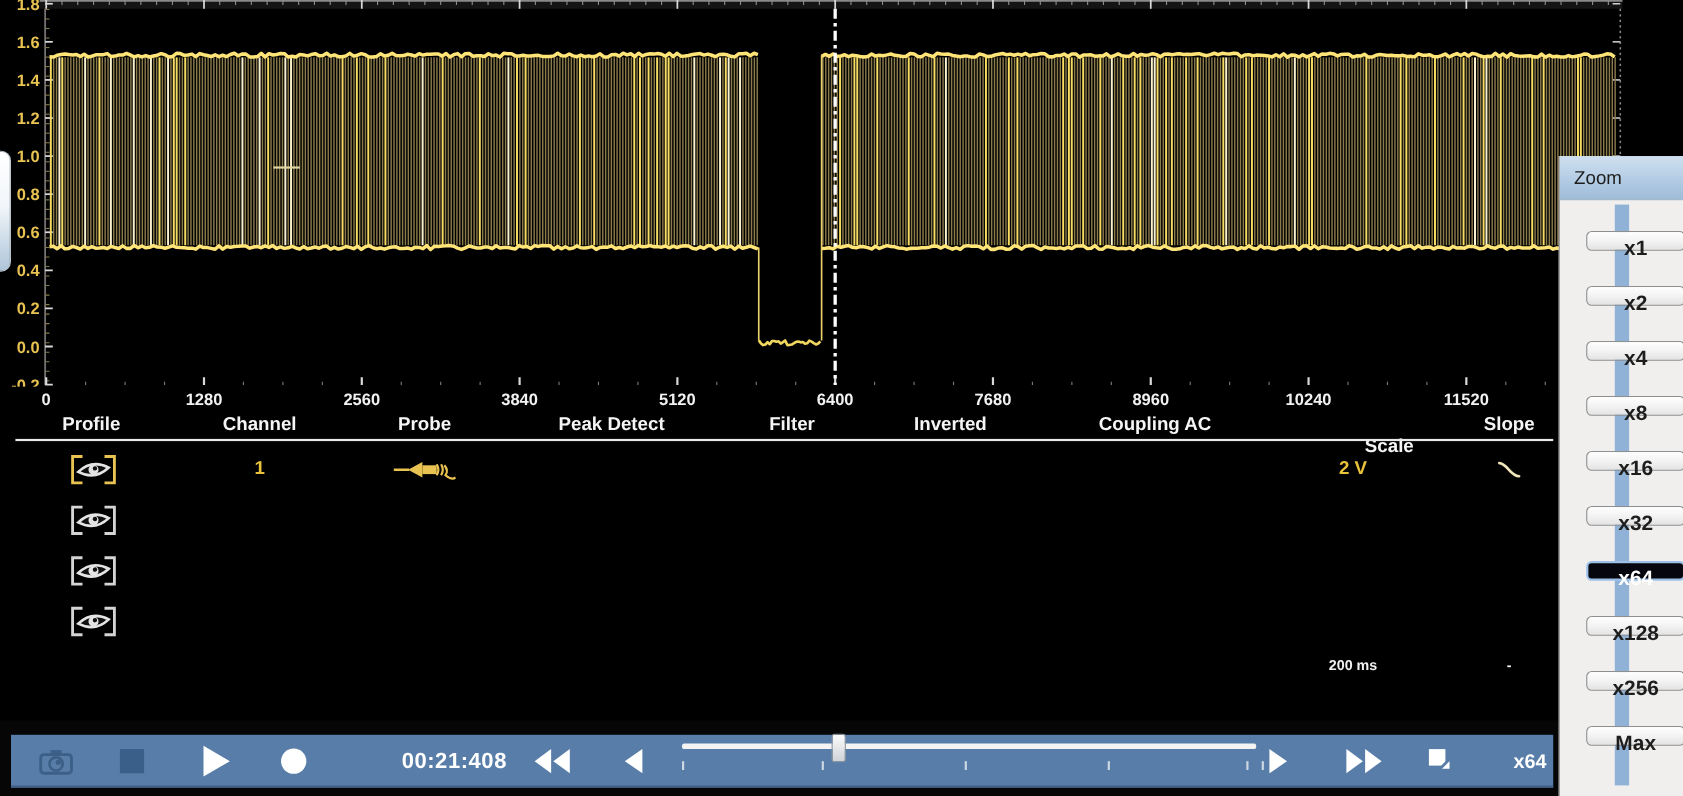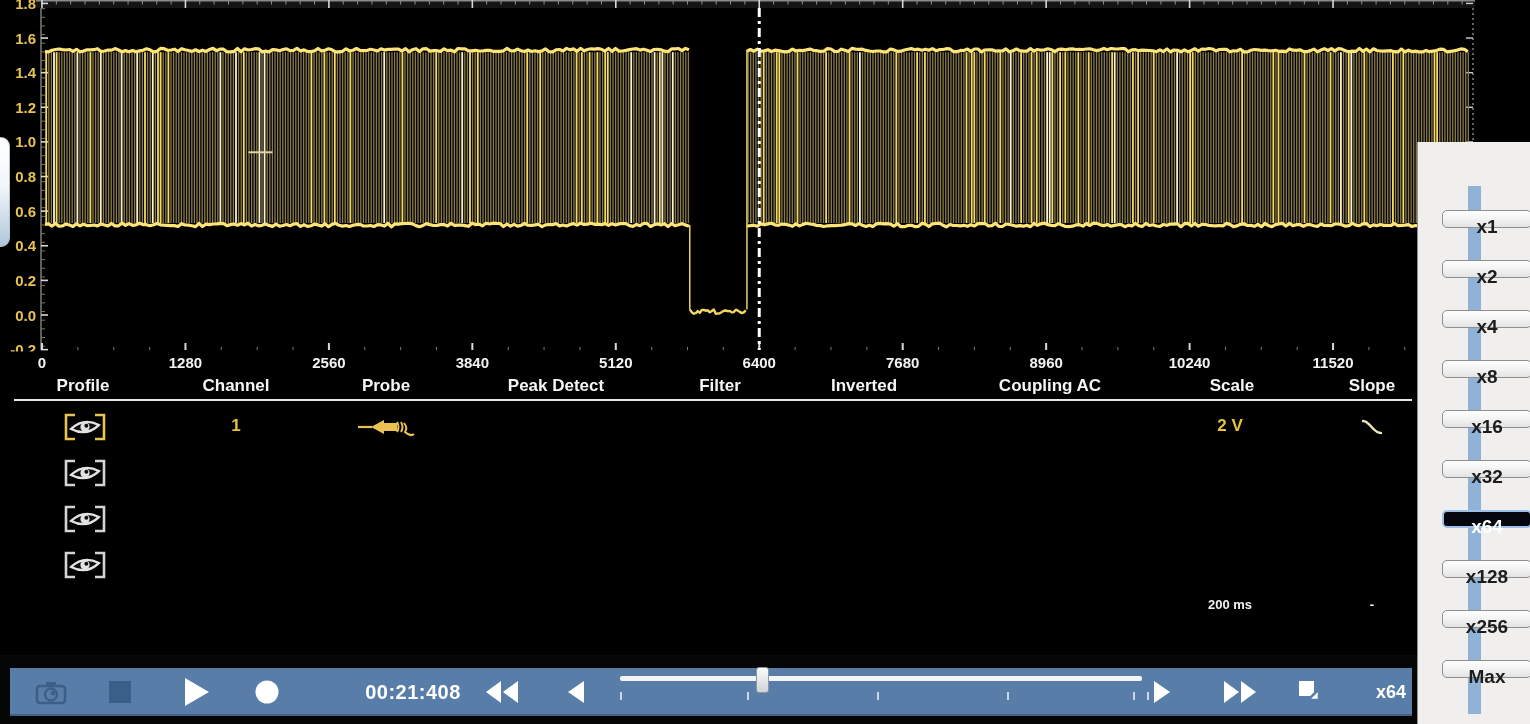--- a/index.html
+++ b/index.html
@@ -837,21 +837,21 @@
 
 <div id="table-area">
   <div id="header-row">
       <div class="col-header" style="left: 83px;">Profile</div>
       <div class="col-header" style="left: 236px;">Channel</div>
       <div class="col-header" style="left: 386px;">Probe</div>
       <div class="col-header" style="left: 556px;">Peak Detect</div>
       <div class="col-header" style="left: 720px;">Filter</div>
       <div class="col-header" style="left: 864px;">Inverted</div>
       <div class="col-header" style="left: 1050px;">Coupling AC</div>
-      <div class="col-header" style="left: 1232px;">Scale</div>
+      <div class="col-header" style="left: 1263px; margin-top: 20px;">Scale</div>
       <div class="col-header" style="left: 1372px;">Slope</div>
     </div>
   <div id="header-rule"></div>
   <div id="table-rows">
       <div class="eye-wrap" style="left: 85px; top: 39px;"><svg width="42" height="28">
           <path d="M11,2 H2 V26 H11" fill="none" stroke="#e8c352" stroke-width="2.6"></path>
           <path d="M31,2 H40 V26 H31" fill="none" stroke="#e8c352" stroke-width="2.6"></path>
           <g transform="rotate(-8 21 14)">
             <path d="M7,14 Q21,4 35,14 Q21,24 7,14 Z" fill="#101010" stroke="#e4e4e4" stroke-width="2.4"></path>
             <circle cx="21" cy="14" r="4.6" fill="#e4e4e4"></circle>
@@ -895,20 +895,21 @@
             <circle cx="21" cy="14" r="4.6" fill="#e4e4e4"></circle>
             <circle cx="22.5" cy="13" r="2" fill="#101010"></circle>
           </g>
         </svg></div>
       <div class="cell white" style="left: 1230px; top: 223px;">200 ms</div>
       <div class="cell white" style="left: 1372px; top: 223px;">-</div>
     </div>
 </div>
 
 <div id="zoom-panel">
+  <div id="zoom-header">Zoom</div>
   <div id="zoom-track"></div>
   <div id="zoom-buttons">
       <div class="zoom-btn" style="top: 68px;">x1</div>
       <div class="zoom-btn" style="top: 118px;">x2</div>
       <div class="zoom-btn" style="top: 168px;">x4</div>
       <div class="zoom-btn" style="top: 218px;">x8</div>
       <div class="zoom-btn" style="top: 268px;">x16</div>
       <div class="zoom-btn" style="top: 318px;">x32</div>
       <div class="zoom-btn selected" style="top: 368px;">x64</div>
       <div class="zoom-btn" style="top: 418px;">x128</div>

